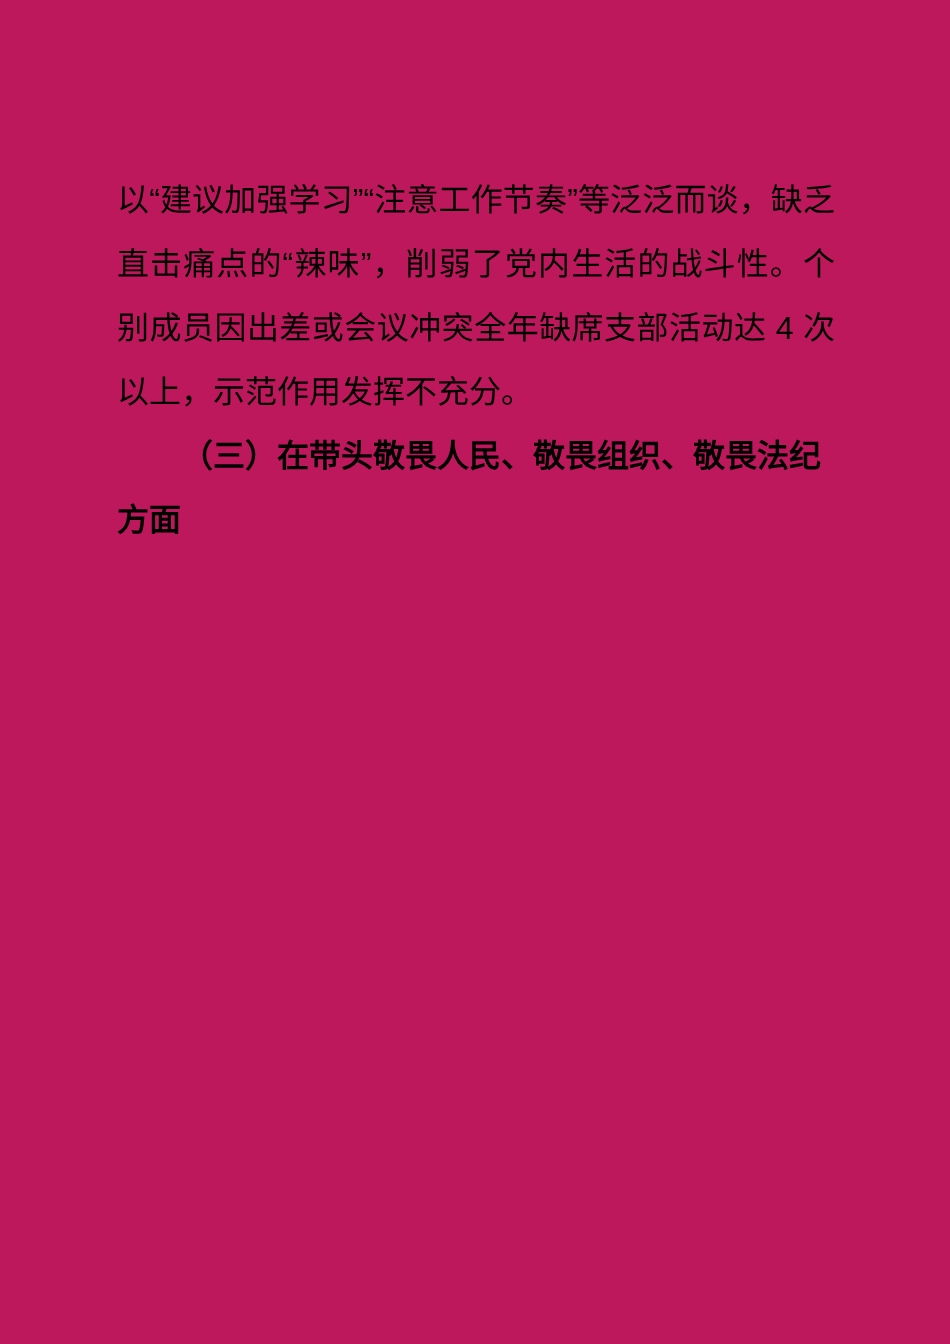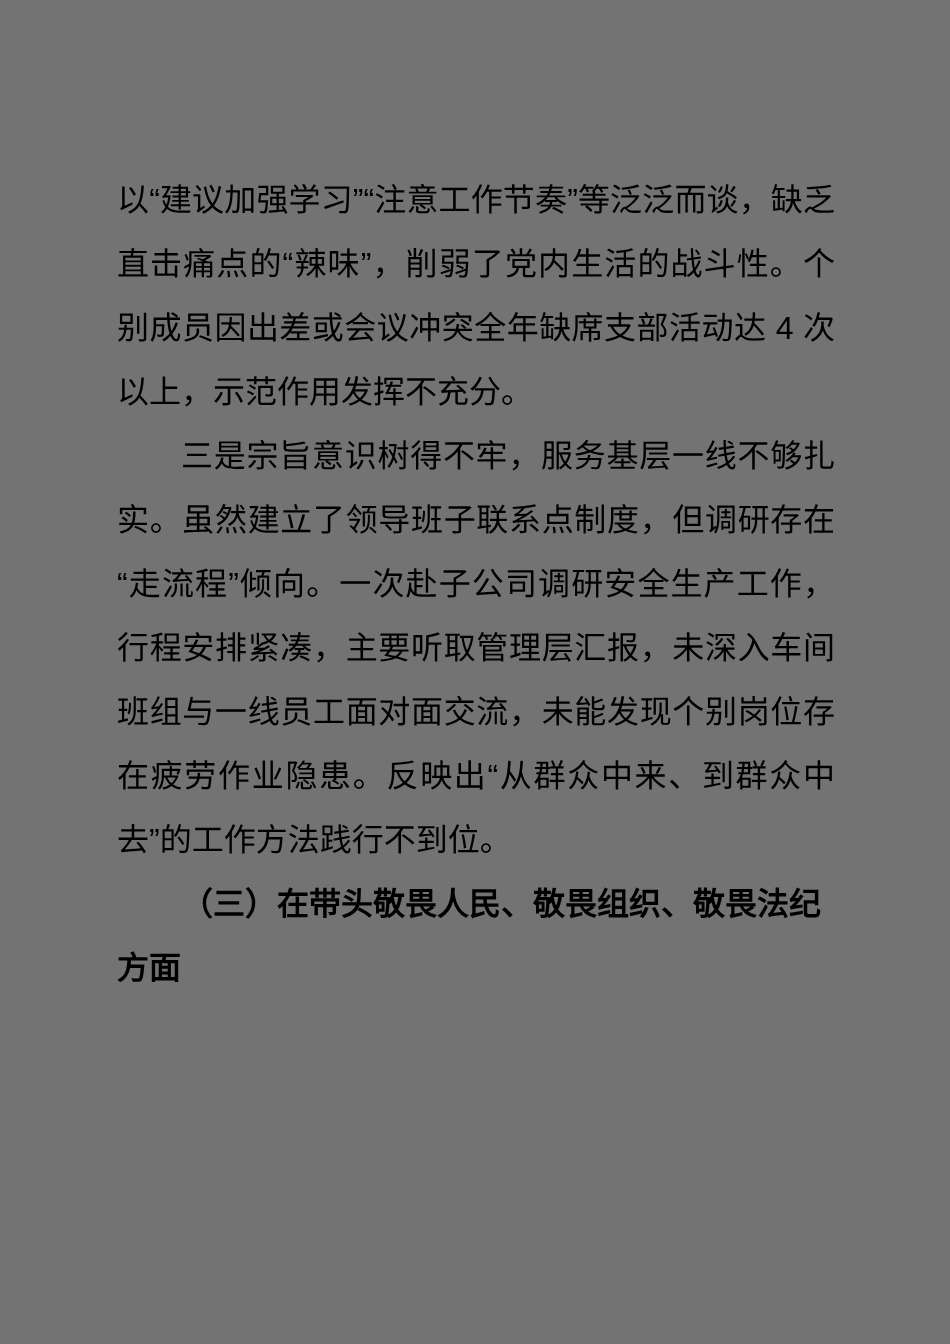--- a/index.html
+++ b/index.html
@@ -10,21 +10,21 @@
 
   body {
     font-family: "Liberation Sans", "DejaVu Sans", sans-serif;
     color: #000000;
   }
 
   #page {
     position: relative;
     width: 950px;
     height: 1344px;
-    background: #737373;
+    background: #be185d;
     box-sizing: border-box;
     overflow: hidden;
   }
 
   #doc-body {
     position: absolute;
     left: 117px;
     top: 168px;
     width: 718px;
   }
@@ -58,18 +58,17 @@
 </style>
 </head>
 <body>
 
 <div id="page">
   <div id="doc-body">
 
     <p class="para">以“建议加强学习”“注意工作节奏”等泛泛而谈，缺乏直击痛点的“辣味”，削弱了党内生活的战斗性。个别成员因出差或会议冲突全年缺席支部活动达 4 次以上，示范作用发挥不充分。</p>
 
 
-    <p class="para indent">三是宗旨意识树得不牢，服务基层一线不够扎实。虽然建立了领导班子联系点制度，但调研存在“走流程”倾向。一次赴子公司调研安全生产工作，行程安排紧凑，主要听取管理层汇报，未深入车间班组与一线员工面对面交流，未能发现个别岗位存在疲劳作业隐患。反映出“从群众中来、到群众中去”的工作方法践行不到位。</p>
 
     <p class="heading">（三）在带头敬畏人民、敬畏组织、敬畏法纪方面</p>
 
   </div>
 </div>
 
 </body></html>

